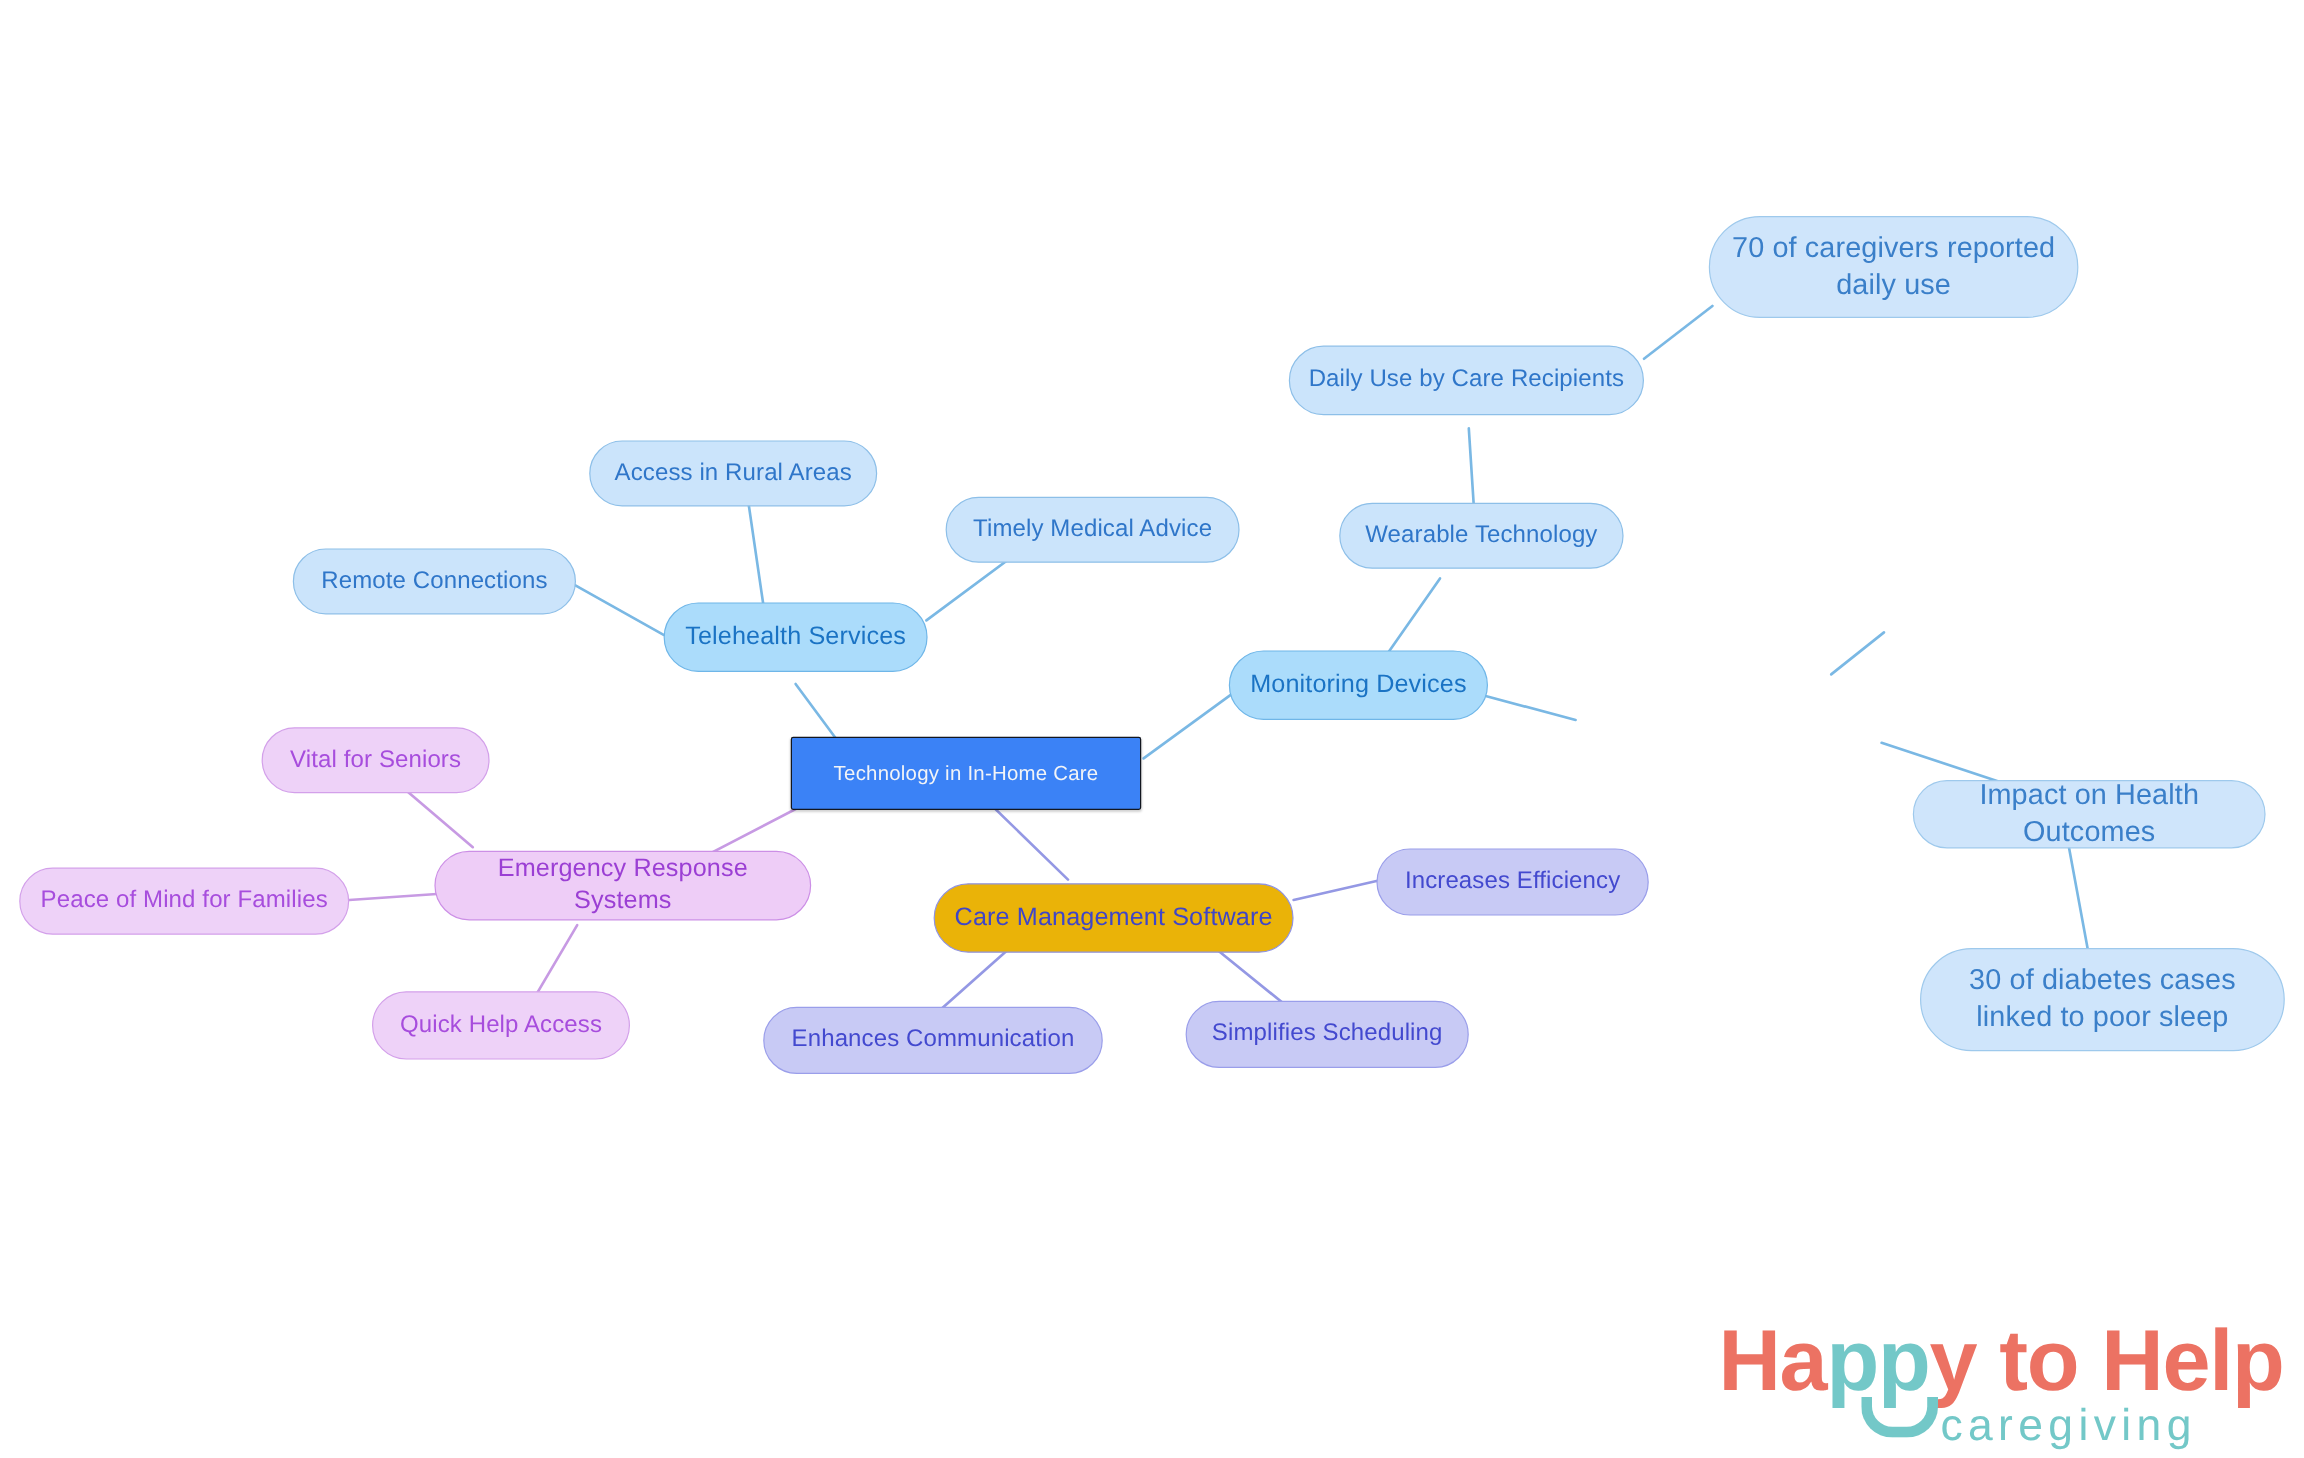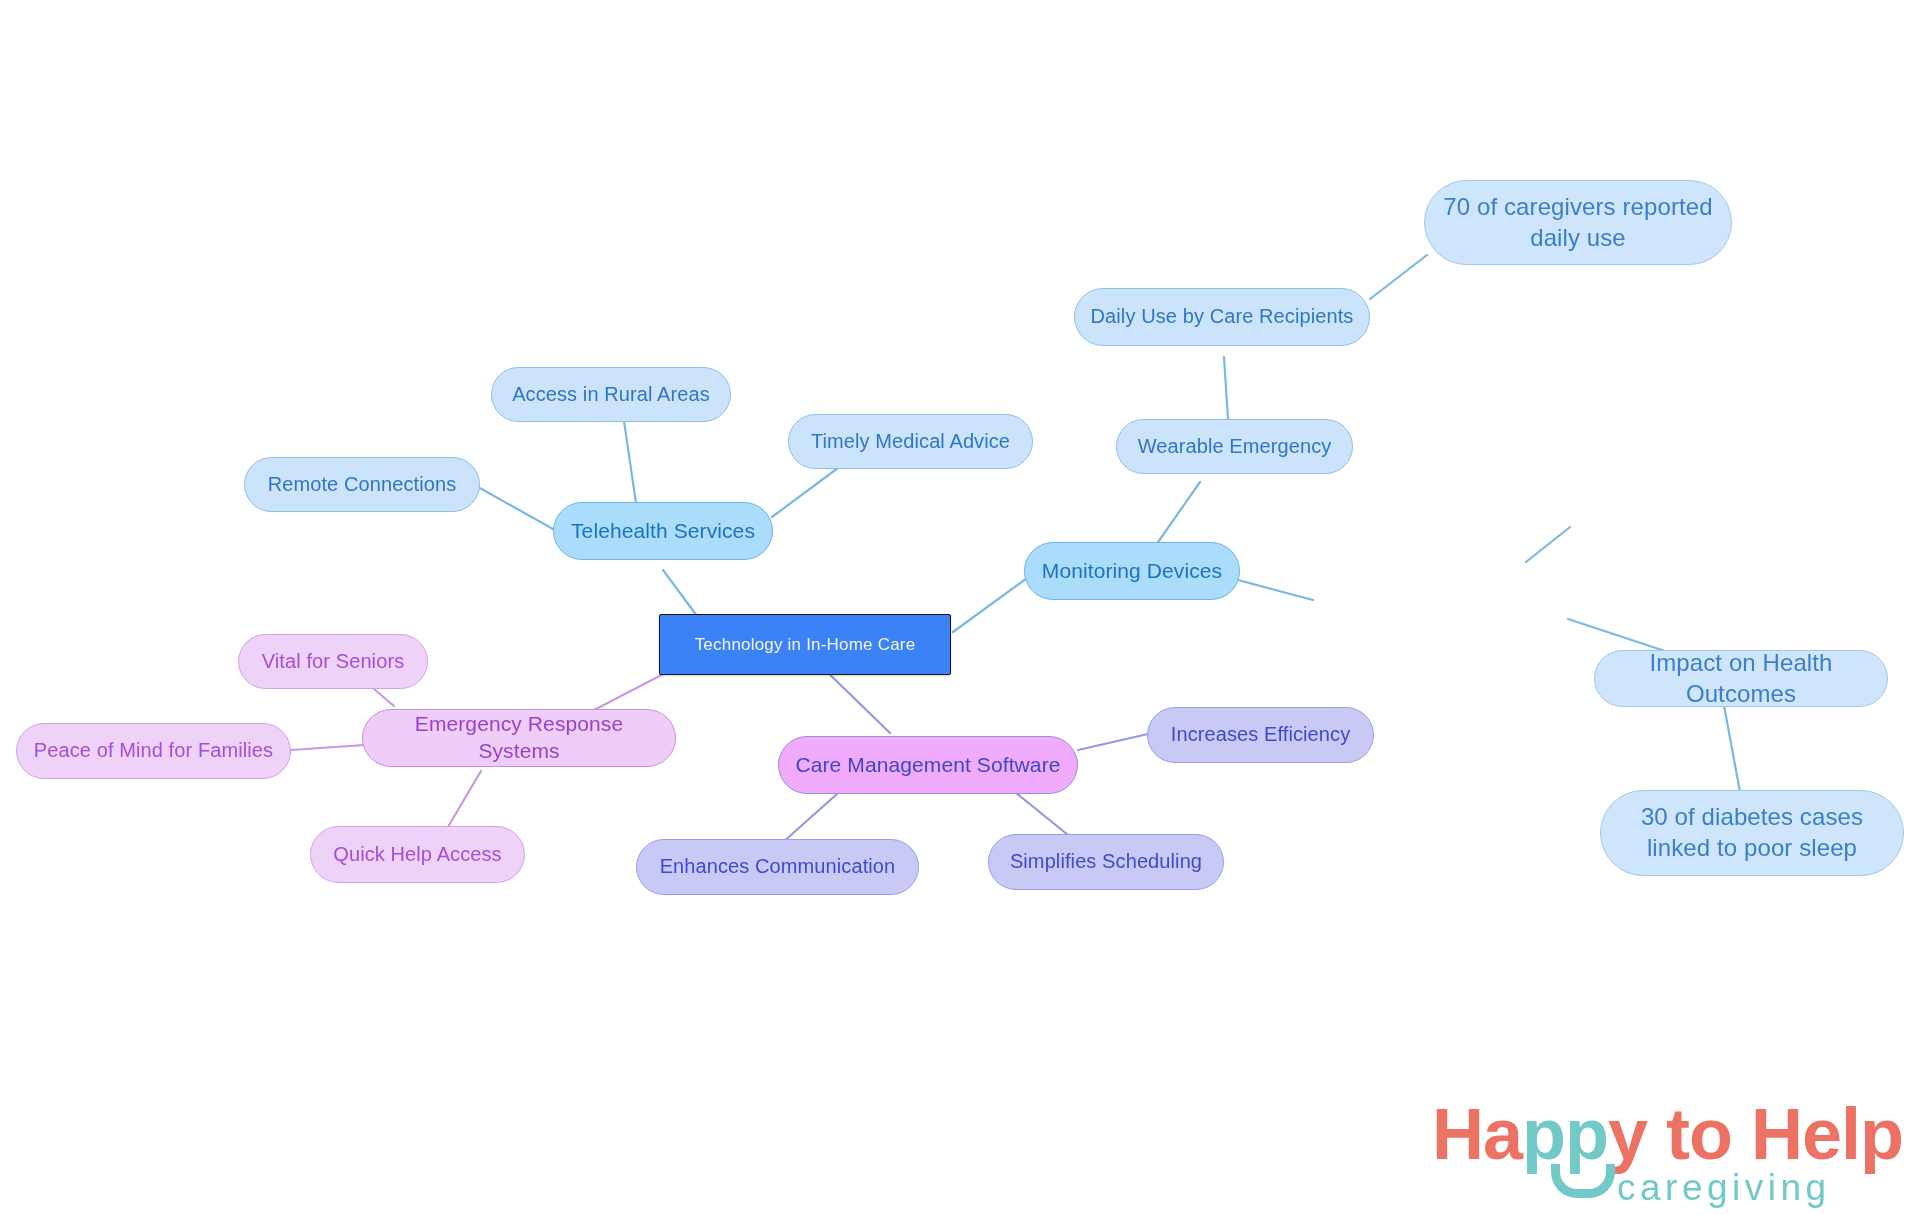--- a/index.html
+++ b/index.html
@@ -79,21 +79,21 @@
     color: #9b3fd4;
     font-size: 21px;
   }
   .n-orchid {
     background: #eed2f8;
     border-color: #d3a0ea;
     color: #a74ddd;
     font-size: 20px;
   }
   .n-peri-main {
-    background: #f0abfc;
+    background: #eab308;
     border-color: #8f93e2;
     color: #3f46c8;
     font-size: 21px;
   }
   .n-peri {
     background: #c8caf5;
     border-color: #9a9eea;
     color: #4349cf;
     font-size: 20px;
   }
@@ -181,35 +181,35 @@
   <div class="node n-blue-main" style="left:553px; top:502px; width:220px; height:58px;">Telehealth Services</div>
 
   <div class="node n-blue" style="left:244px; top:457px; width:236px; height:55px;">Remote Connections</div>
 
   <div class="node n-blue" style="left:491px; top:367px; width:240px; height:55px;">Access in Rural Areas</div>
 
   <div class="node n-blue" style="left:788px; top:414px; width:245px; height:55px;">Timely Medical Advice</div>
 
   <div class="node n-blue-main" style="left:1024px; top:542px; width:216px; height:58px;">Monitoring Devices</div>
 
-  <div class="node n-blue" style="left:1116px; top:419px; width:237px; height:55px;">Wearable Emergency</div>
+  <div class="node n-blue" style="left:1116px; top:419px; width:237px; height:55px;">Wearable Technology</div>
 
   <div class="node n-blue" style="left:1074px; top:288px; width:296px; height:58px;">Daily Use by Care Recipients</div>
 
   <div class="node n-blue-soft" style="left:1424px; top:180px; width:308px; height:85px;">70 of caregivers reported daily use</div>
 
 
 
   <div class="node n-blue-soft" style="left:1594px; top:650px; width:294px; height:57px;">Impact on Health Outcomes</div>
 
   <div class="node n-blue-soft" style="left:1600px; top:790px; width:304px; height:86px;">30 of diabetes cases linked to poor sleep</div>
 
   <div class="node n-orchid-main" style="left:362px; top:709px; width:314px; height:58px;">Emergency Response Systems</div>
 
-  <div class="node n-orchid" style="left:238px; top:606px; width:190px; height:55px;margin-top:28px;">Vital for Seniors</div>
+  <div class="node n-orchid" style="left:218px; top:606px; width:190px; height:55px;">Vital for Seniors</div>
 
   <div class="node n-orchid" style="left:16px; top:723px; width:275px; height:56px;">Peace of Mind for Families</div>
 
   <div class="node n-orchid" style="left:310px; top:826px; width:215px; height:57px;">Quick Help Access</div>
 
   <div class="node n-peri-main" style="left:778px; top:736px; width:300px; height:58px;">Care Management Software</div>
 
   <div class="node n-peri" style="left:636px; top:839px; width:283px; height:56px;">Enhances Communication</div>
 
   <div class="node n-peri" style="left:1147px; top:707px; width:227px; height:56px;">Increases Efficiency</div>

